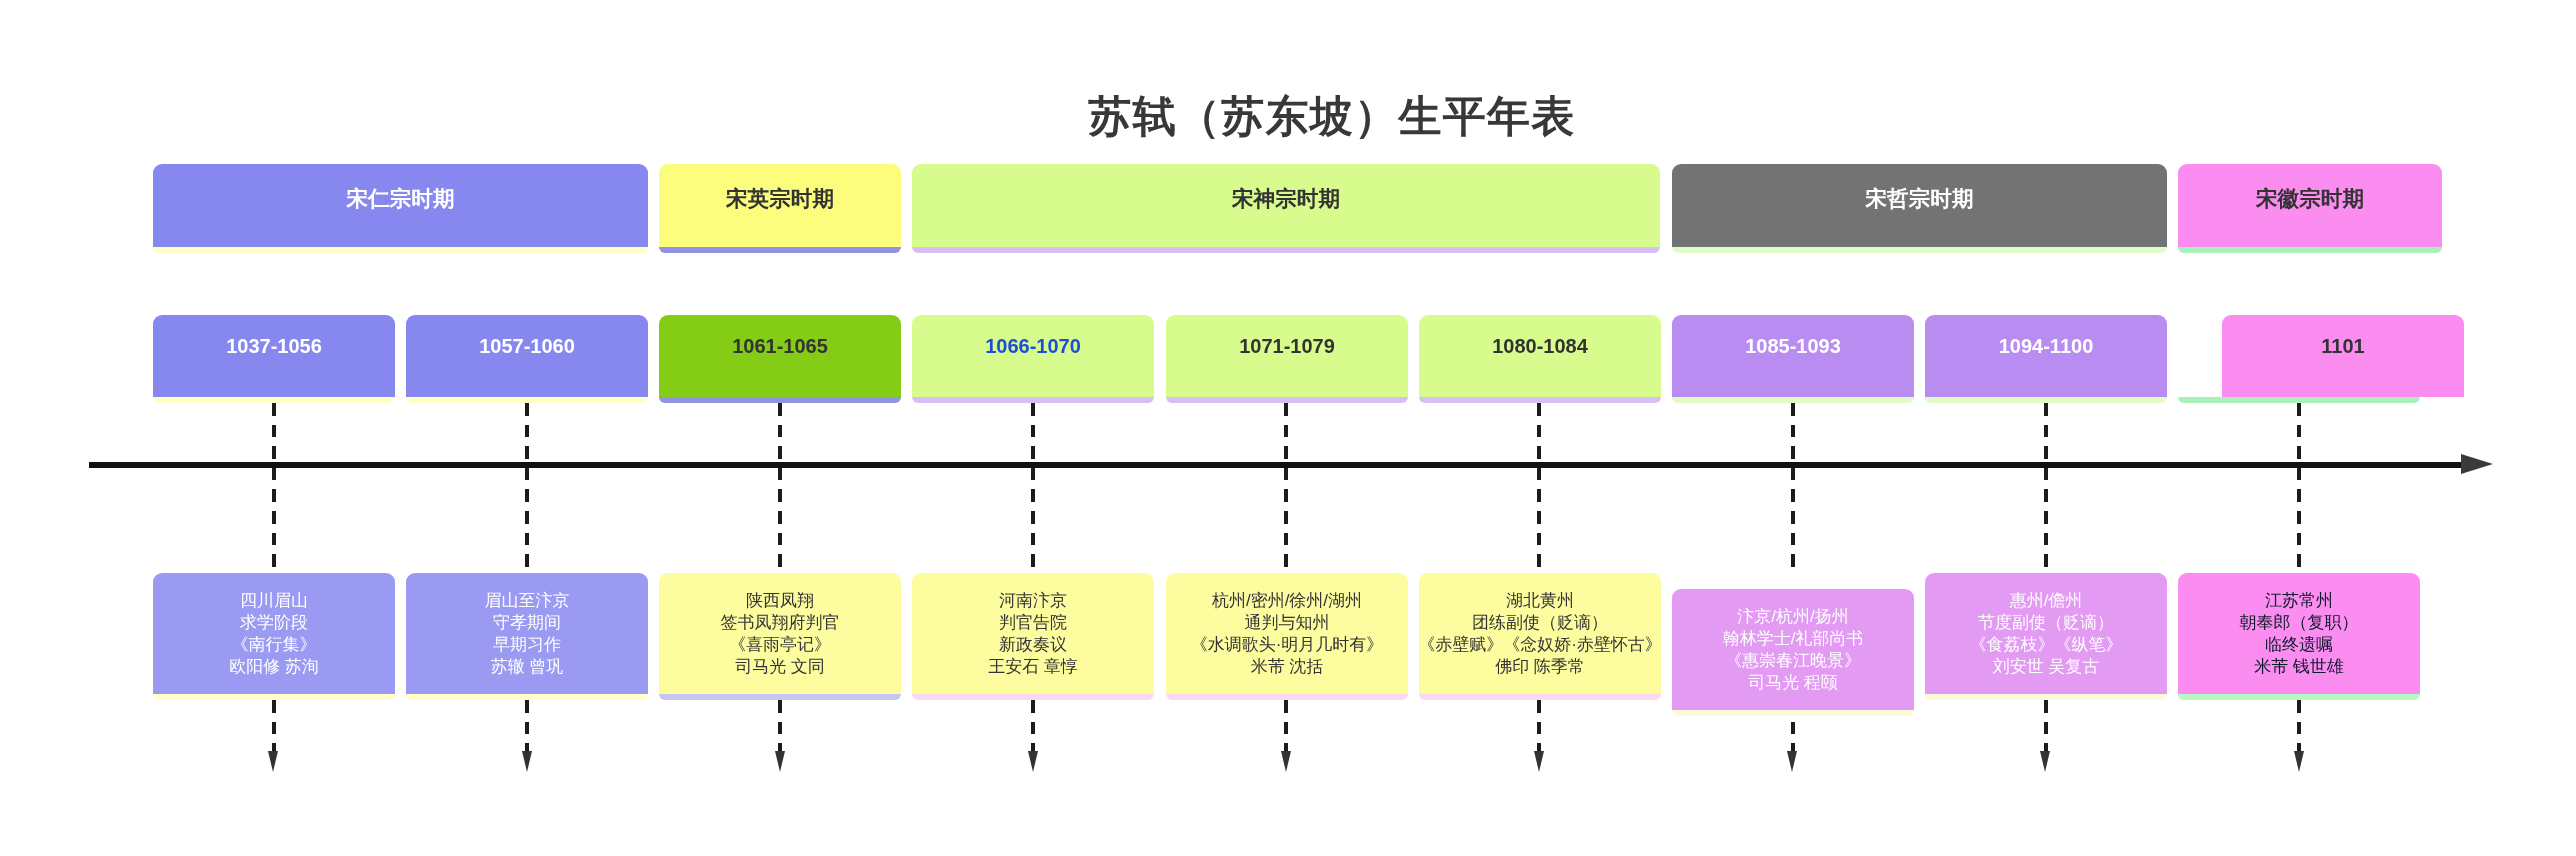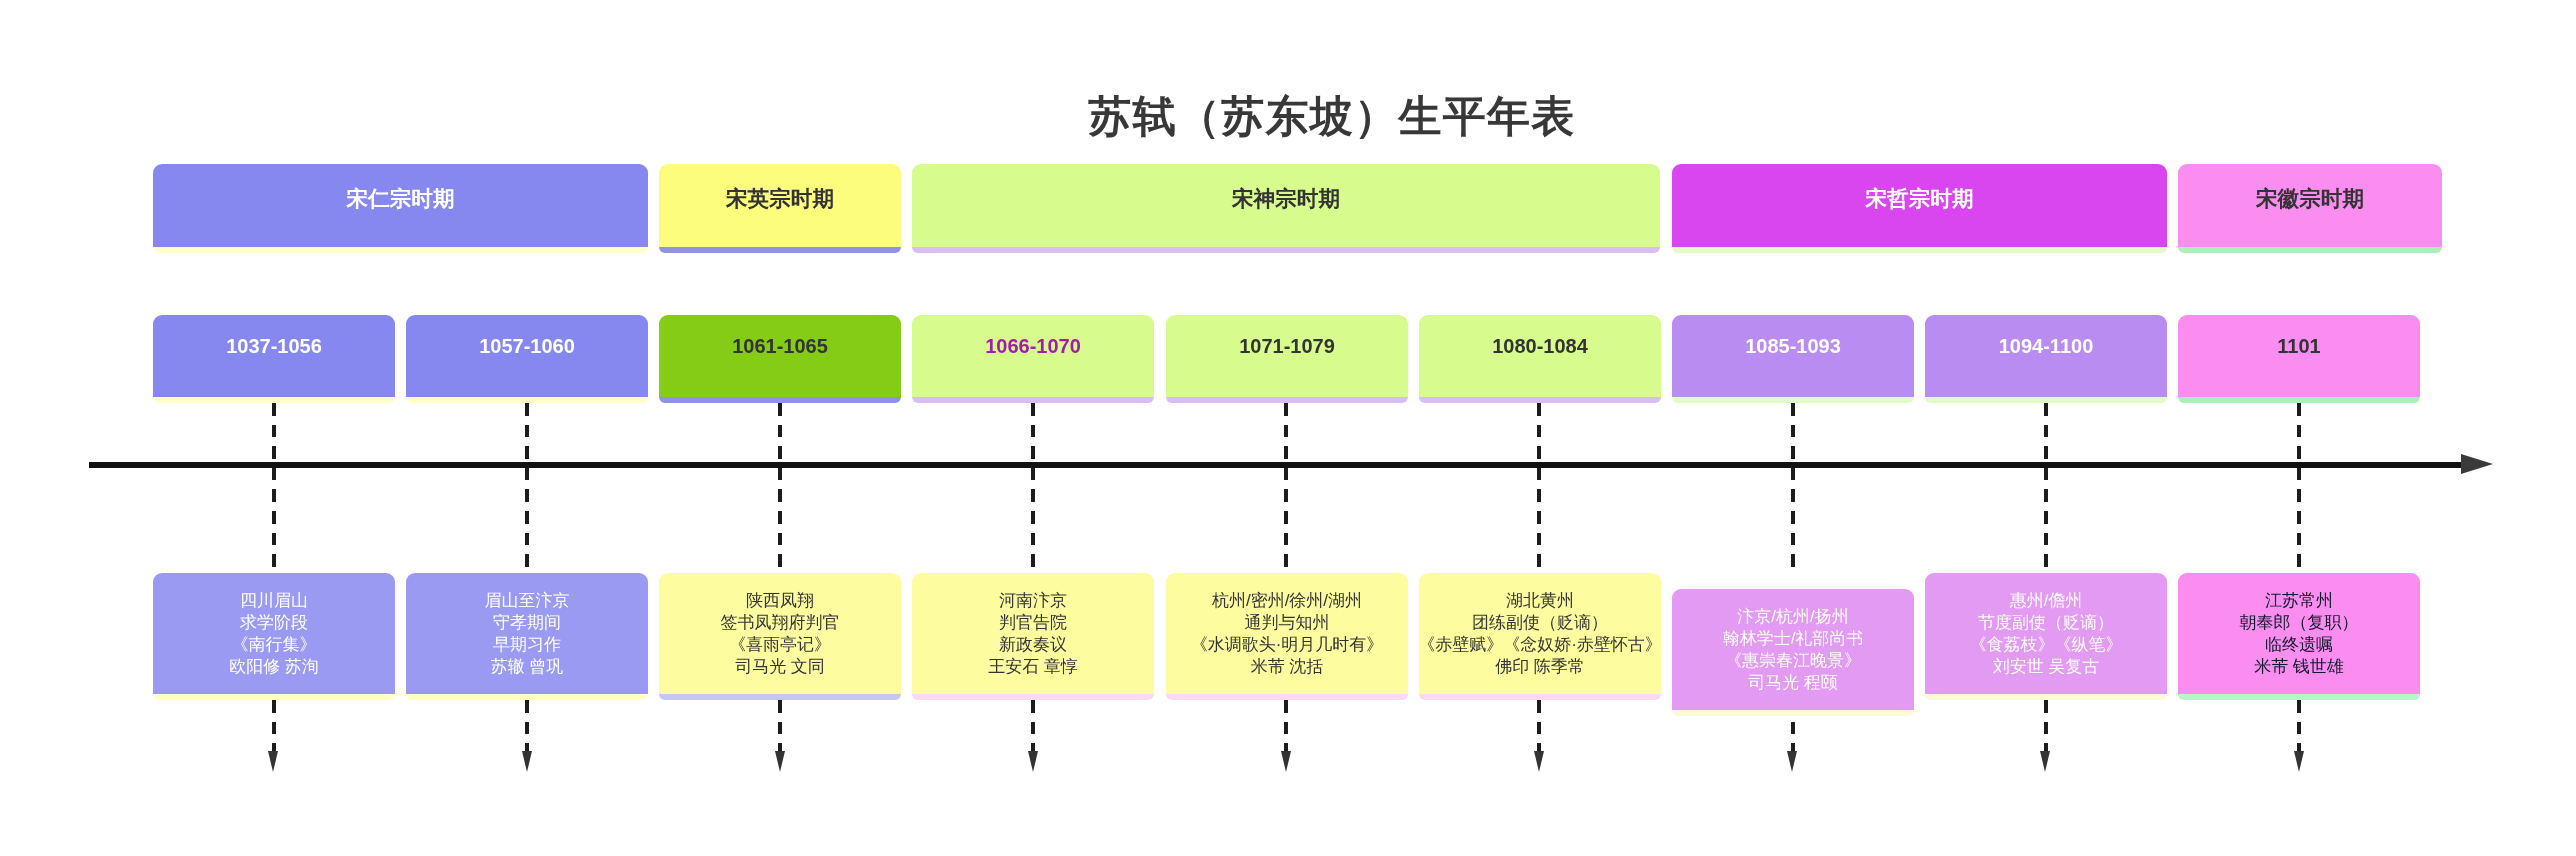--- a/index.html
+++ b/index.html
@@ -62,21 +62,21 @@
       </div>
     <div class="tbox" style="left:659px;width:242px;">
         <div class="main" style="background: rgb(253, 253, 125); color: rgb(51, 51, 51);">宋英宗时期</div>
         <div class="strip" style="background: rgb(146, 146, 228);"></div>
       </div>
     <div class="tbox" style="left:912px;width:748px;">
         <div class="main" style="background: rgb(215, 251, 141); color: rgb(51, 51, 51);">宋神宗时期</div>
         <div class="strip" style="background: rgb(217, 189, 245);"></div>
       </div>
     <div class="tbox" style="left:1672px;width:495px;">
-        <div class="main" style="background: #d946ef; color: rgb(255, 255, 255); text-align: center;">宋哲宗时期</div>
+        <div class="main" style="background: #737373; color: rgb(255, 255, 255); text-align: center;">宋哲宗时期</div>
         <div class="strip" style="background: rgb(226, 252, 200);"></div>
       </div>
     <div class="tbox" style="left:2178px;width:264px;">
         <div class="main" style="background: rgb(251, 141, 241); color: rgb(51, 51, 51);">宋徽宗时期</div>
         <div class="strip" style="background: rgb(169, 241, 184);"></div>
       </div>
   </div>
 
   <div class="row-period">
     <div class="tbox" style="left:153px;width:242px;">
@@ -85,41 +85,41 @@
       </div>
     <div class="tbox" style="left:406px;width:242px;">
         <div class="main" style="background: rgb(135, 135, 240); color: rgb(255, 255, 255);">1057-1060</div>
         <div class="strip" style="background: rgb(255, 255, 198);"></div>
       </div>
     <div class="tbox" style="left:659px;width:242px;">
         <div class="main" style="background: #84cc16; color: rgb(51, 51, 51);">1061-1065</div>
         <div class="strip" style="background: rgb(146, 146, 228);"></div>
       </div>
     <div class="tbox" style="left:912px;width:242px;">
-        <div class="main" style="background: rgb(215, 251, 141); color: #a21caf;">1066-1070</div>
+        <div class="main" style="background: rgb(215, 251, 141); color: #1d4ed8;">1066-1070</div>
         <div class="strip" style="background: rgb(217, 189, 245);"></div>
       </div>
     <div class="tbox" style="left:1166px;width:242px;">
         <div class="main" style="background: rgb(215, 251, 141); color: rgb(51, 51, 51);">1071-1079</div>
         <div class="strip" style="background: rgb(217, 189, 245);"></div>
       </div>
     <div class="tbox" style="left:1419px;width:242px;">
         <div class="main" style="background: rgb(215, 251, 141); color: rgb(51, 51, 51);">1080-1084</div>
         <div class="strip" style="background: rgb(217, 189, 245);"></div>
       </div>
     <div class="tbox" style="left:1672px;width:242px;">
         <div class="main" style="background: rgb(185, 140, 242); color: rgb(255, 255, 255);">1085-1093</div>
         <div class="strip" style="background: rgb(226, 252, 200);"></div>
       </div>
     <div class="tbox" style="left:1925px;width:242px;">
         <div class="main" style="background: rgb(185, 140, 242); color: rgb(255, 255, 255);">1094-1100</div>
         <div class="strip" style="background: rgb(226, 252, 200);"></div>
       </div>
     <div class="tbox" style="left:2178px;width:242px;">
-        <div class="main" style="background: rgb(251, 141, 241); color: rgb(51, 51, 51);">1101</div>
+        <div class="main" style="background: rgb(251, 141, 241); color: rgb(51, 51, 51); margin-left: 44px;">1101</div>
         <div class="strip" style="background: rgb(169, 241, 184);"></div>
       </div>
   </div>
 
   <div class="axis-line"></div>
   <div class="axis-arrowhead"></div>
 
   <div>
     <div class="dash a" style="left:272px;"></div>
     <div class="dash a" style="left:525px;"></div>

